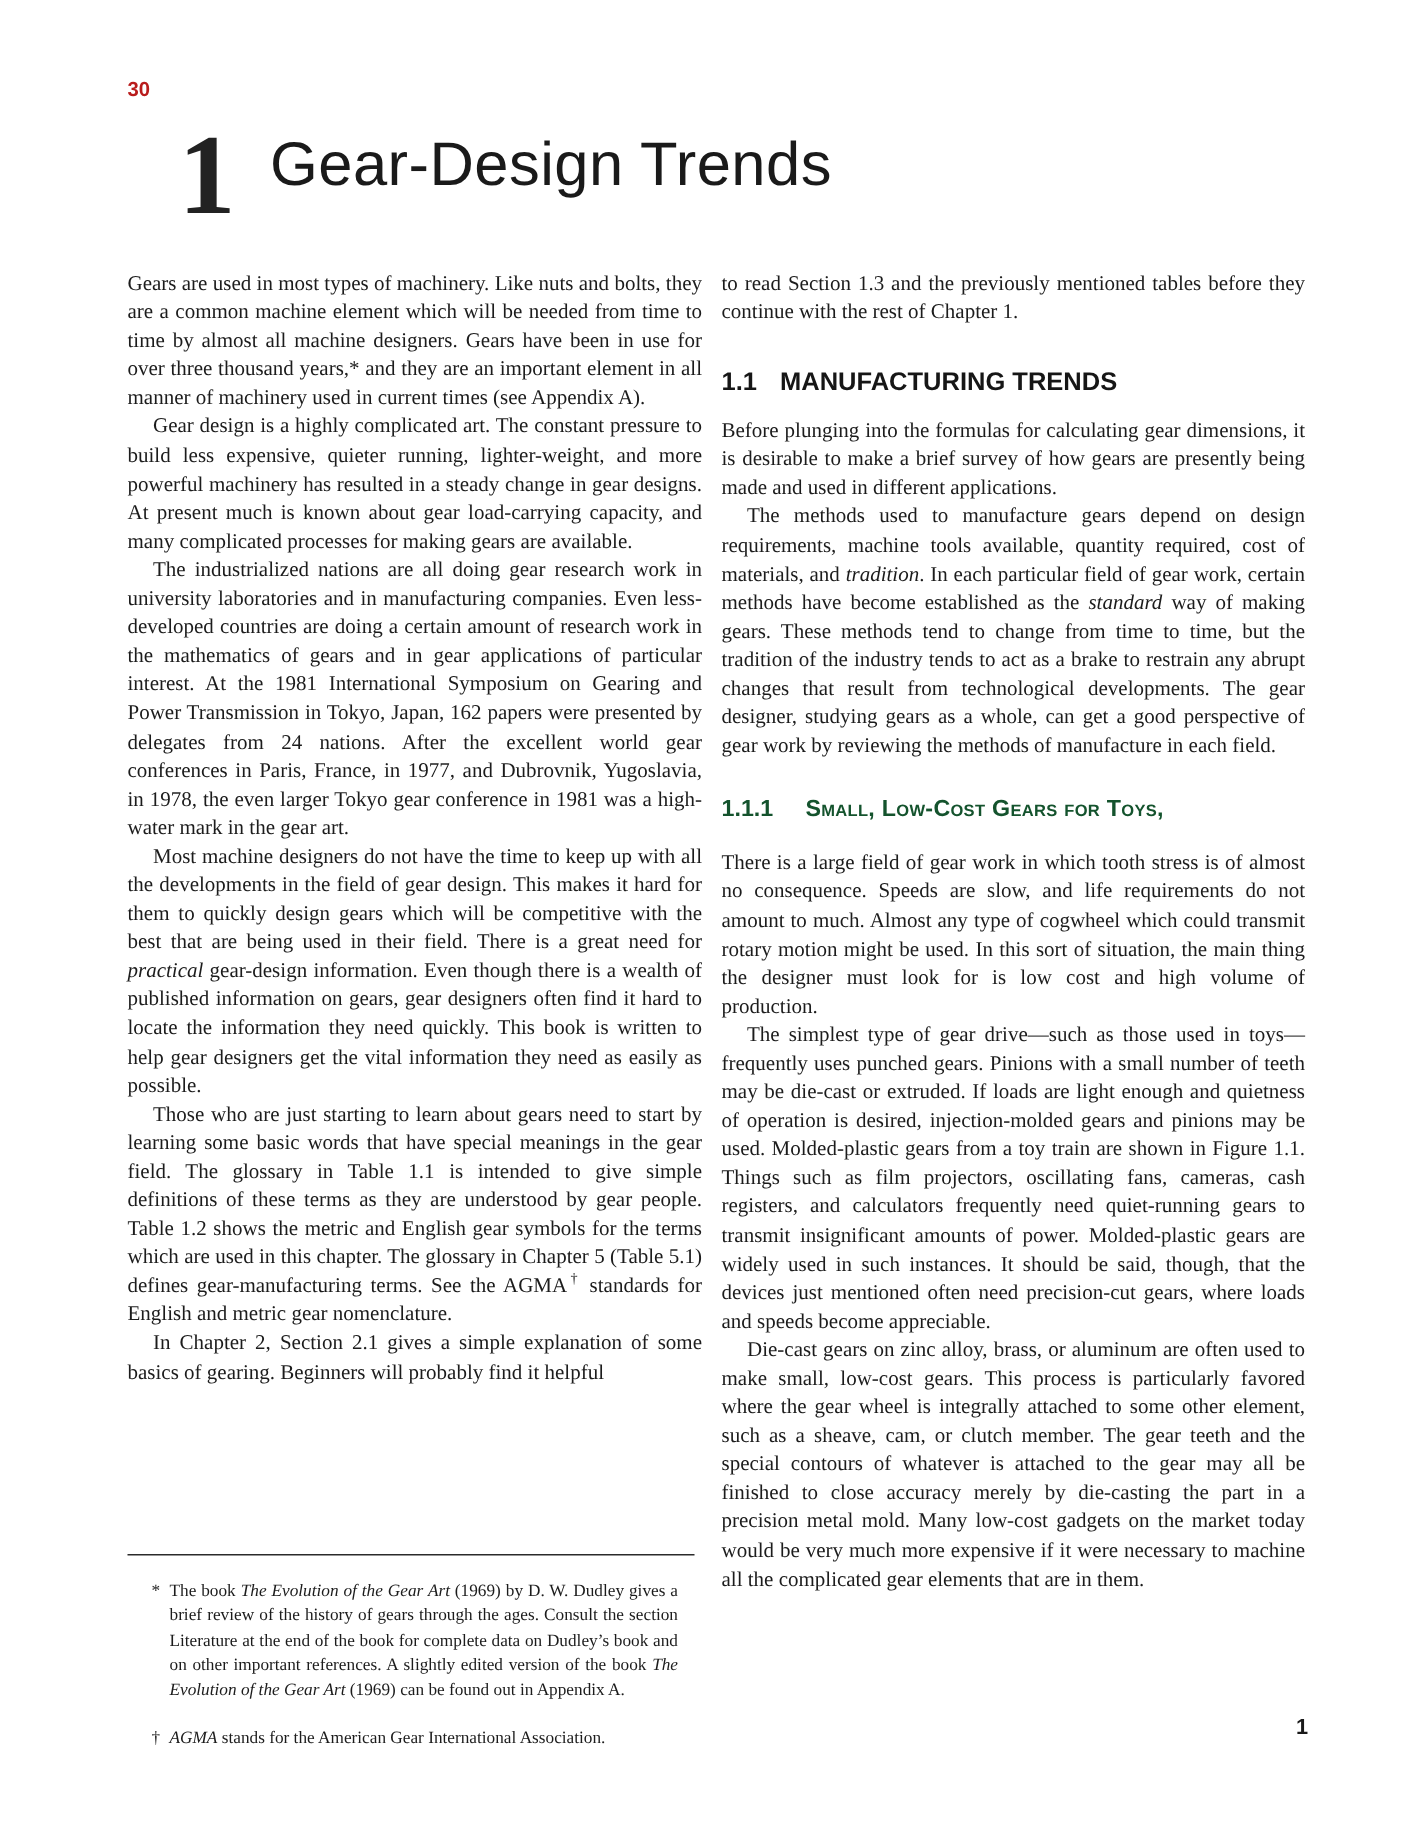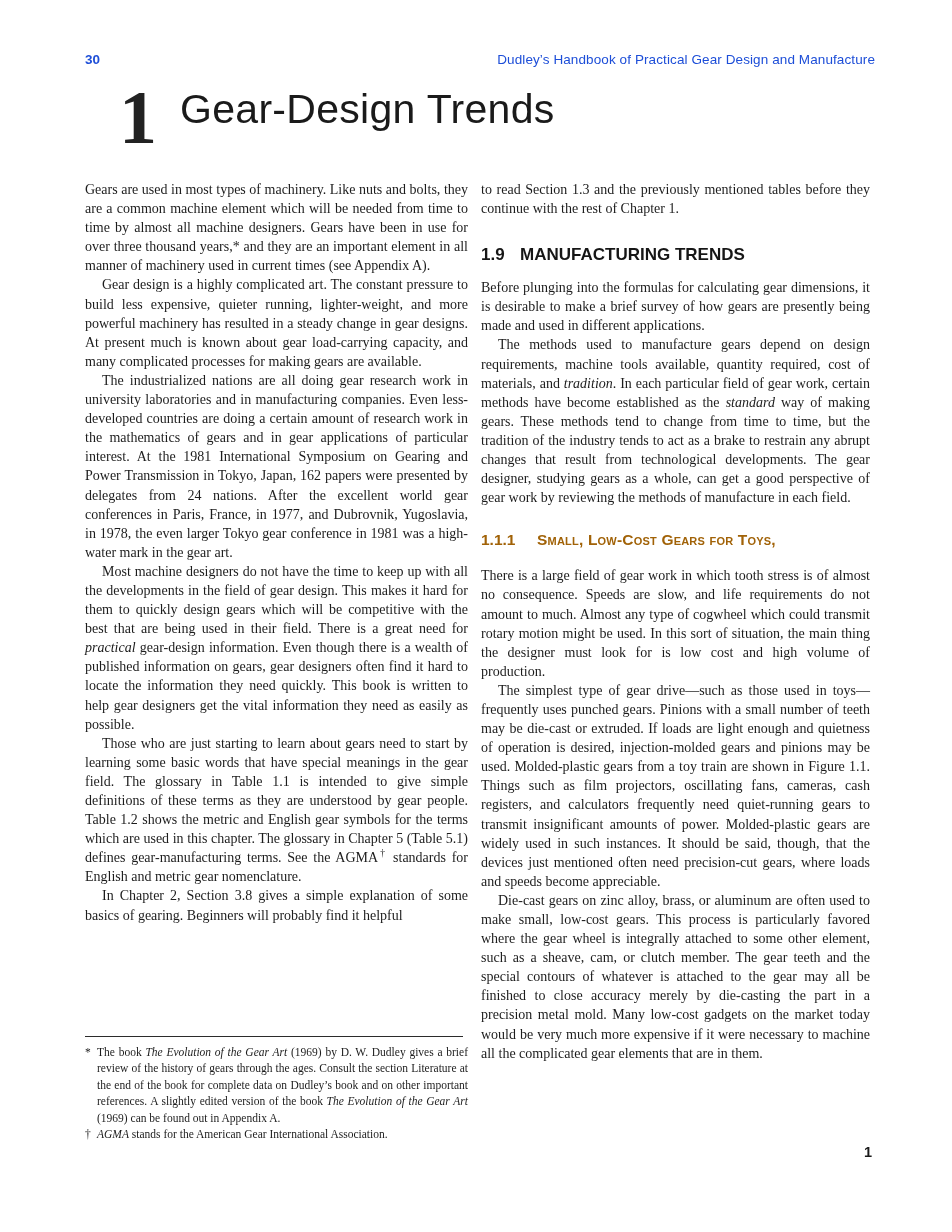--- a/index.html
+++ b/index.html
@@ -9,21 +9,21 @@
     background:#ffffff;
     color:#1c1c1c;
     font-family:"Liberation Serif", serif;
     overflow:hidden;
   }
   
   .page-header{
     position:absolute;top:52px;left:85px;width:790px;
     display:flex;justify-content:space-between;align-items:baseline;
     font-family:"Liberation Sans", sans-serif;
-    font-size:13.5px;color:#1d4ed8;
+    font-size:13.5px;color:#b91c1c;
   }
   .header-num{font-weight:700;}
   .header-title{font-weight:400;letter-spacing:0.1px;}
   
   .ch-num{
     position:absolute;left:119px;top:86px;
     font-family:"Liberation Serif", serif;
     font-weight:700;font-size:76px;line-height:62px;color:#222;
   }
   .ch-title{
@@ -49,71 +49,70 @@
     display:flex;margin:27px 0 13px 0;
     font-family:"Liberation Sans", sans-serif;
     font-weight:700;font-size:17px;line-height:20px;
     color:#161616;text-align:left;
   }
   .sec-num{flex:none;width:39px;}
   .subsec-head{
     display:flex;margin:21px 0 14px 0;
     font-family:"Liberation Sans", sans-serif;
     font-weight:700;font-size:15.5px;line-height:24px;
-    color:#a16207;text-align:left;
+    color:#14532d;text-align:left;
   }
   .subsec-num{flex:none;width:56px;}
   .subsec-title span{display:block;font-variant:small-caps;letter-spacing:0.2px;}
   
   .footnotes{
     position:absolute;left:85px;top:1036px;width:383px;
     font-size:11.5px;line-height:16.4px;text-align:justify;
   }
   .fn-rule{border:0;border-top:1.5px solid #2b2b2b;width:378px;margin:0 0 7px 0;}
-  .fn{padding-left:12px;text-indent:-12px;margin:0;}
+  .fn{padding-left:12px;text-indent:-12px;margin:16px;}
   .fn em{font-style:italic;}
   .fn-marker{display:inline-block;width:12px;text-indent:0;}
   
   .page-num{
     position:absolute;top:1144px;right:80px;
     font-family:"Liberation Sans", sans-serif;
     font-weight:700;font-size:14.5px;color:#1a1a1a;
   }
 </style>
 </head>
 <body>
 
 <div class="page">
 
   <header class="page-header">
     <span class="header-num">30</span>
-    <span class="header-title">Dudley’s Handbook of Practical Gear Design and Manufacture</span>
   </header>
 
   <span class="ch-num">1</span>
   <h1 class="ch-title">Gear-Design Trends</h1>
 
   <section class="col col-left">
     <div>
         <p class="body-p"><span>Gears are used in most types of machinery. Like nuts and bolts, they are a common machine element which will be needed from time to time by almost all machine designers. Gears have been in use for over three thousand years,* and they are an important element in all manner of machinery used in current times (see Appendix A).</span></p>
         <p class="body-p indent"><span>Gear design is a highly complicated art. The constant pressure to build less expensive, quieter running, lighter-weight, and more powerful machinery has resulted in a steady change in gear designs. At present much is known about gear load-carrying capacity, and many complicated processes for making gears are available.</span></p>
         <p class="body-p indent"><span>The industrialized nations are all doing gear research work in university laboratories and in manufacturing companies. Even less-developed countries are doing a certain amount of research work in the mathematics of gears and in gear applications of particular interest. At the 1981 International Symposium on Gearing and Power Transmission in Tokyo, Japan, 162 papers were presented by delegates from 24 nations. After the excellent world gear conferences in Paris, France, in 1977, and Dubrovnik, Yugoslavia, in 1978, the even larger Tokyo gear conference in 1981 was a high-water mark in the gear art.</span></p>
         <p class="body-p indent"><span>Most machine designers do not have the time to keep up with all the developments in the field of gear design. This makes it hard for them to quickly design gears which will be competitive with the best that are being used in their field. There is a great need for </span><em>practical</em><span> gear-design information. Even though there is a wealth of published information on gears, gear designers often find it hard to locate the information they need quickly. This book is written to help gear designers get the vital information they need as easily as possible.</span></p>
         <p class="body-p indent"><span>Those who are just starting to learn about gears need to start by learning some basic words that have special meanings in the gear field. The glossary in Table 1.1 is intended to give simple definitions of these terms as they are understood by gear people. Table 1.2 shows the metric and English gear symbols for the terms which are used in this chapter. The glossary in Chapter 5 (Table 5.1) defines gear-manufacturing terms. See the AGMA</span><sup>†</sup><span> standards for English and metric gear nomenclature.</span></p>
-        <p class="body-p indent"><span>In Chapter 2, Section 3.8 gives a simple explanation of some basics of gearing. Beginners will probably find it helpful</span></p>
+        <p class="body-p indent"><span>In Chapter 2, Section 2.1 gives a simple explanation of some basics of gearing. Beginners will probably find it helpful</span></p>
       </div>
   </section>
 
   <section class="col col-right">
     <div>
         <p class="body-p"><span>to read Section 1.3 and the previously mentioned tables before they continue with the rest of Chapter 1.</span></p>
       </div>
 
     <h2 class="sec-head">
-      <span class="sec-num">1.9</span>
+      <span class="sec-num">1.1</span>
       <span class="sec-title">MANUFACTURING TRENDS</span>
     </h2>
     <div>
         <p class="body-p"><span>Before plunging into the formulas for calculating gear dimensions, it is desirable to make a brief survey of how gears are presently being made and used in different applications.</span></p>
         <p class="body-p indent"><span>The methods used to manufacture gears depend on design requirements, machine tools available, quantity required, cost of materials, and </span><em>tradition</em><span>. In each particular field of gear work, certain methods have become established as the </span><em>standard</em><span> way of making gears. These methods tend to change from time to time, but the tradition of the industry tends to act as a brake to restrain any abrupt changes that result from technological developments. The gear designer, studying gears as a whole, can get a good perspective of gear work by reviewing the methods of manufacture in each field.</span></p>
       </div>
 
     <h3 class="subsec-head">
       <span class="subsec-num">1.1.1</span>
       <span class="subsec-title">

